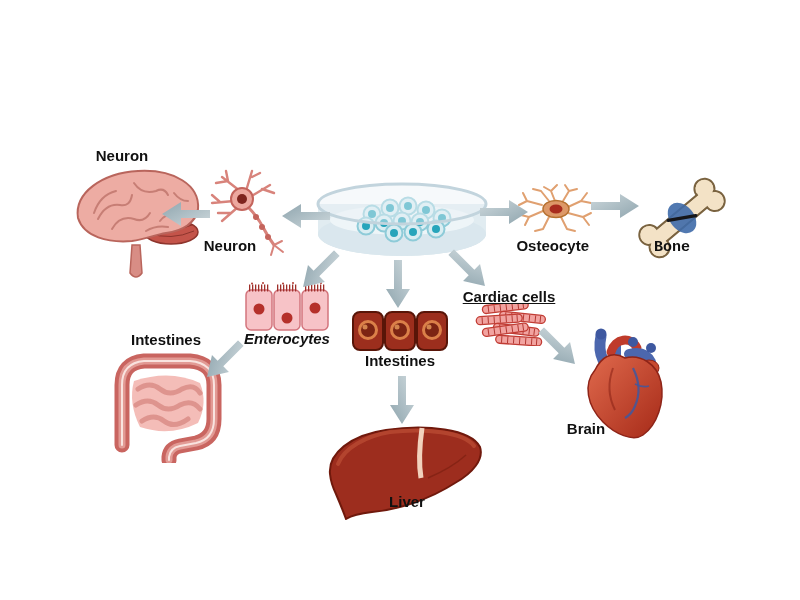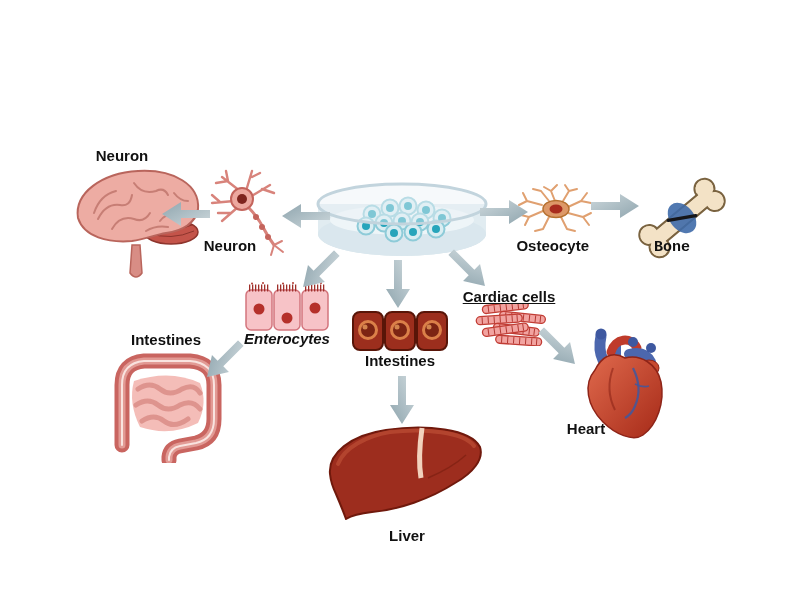--- a/index.html
+++ b/index.html
@@ -243,39 +243,39 @@
   </div>
 
   <div class="node" style="left:324px;top:420px;">
     <svg width="162" height="100" viewBox="0 0 162 100">
       <path d="M6,54 C4,34 26,15 62,10 C102,4 147,9 156,27 C160,39 149,53 131,63 C106,79 74,90 48,92 Q30,94 22,99 Q18,88 12,74 Q7,64 6,54 Z" fill="#9d2d1e" stroke="#70190c" stroke-width="2"></path>
       <path d="M14,44 C20,28 42,16 66,12 C100,8 140,12 150,26" stroke="#b94a32" stroke-width="4" fill="none" opacity="0.8" stroke-linecap="round"></path>
       <path d="M98,8 C96,22 94,40 97,58" stroke="#f2d2bd" stroke-width="5" fill="none"></path>
       <path d="M104,58 C118,52 132,44 142,35" stroke="#70190c" stroke-width="1.5" fill="none" opacity="0.5"></path>
     </svg>
   </div>
-  <div class="node-label" style="left:357px;top:493px;width:100px;margin-top:34px;">Liver</div>
+  <div class="node-label" style="left:357px;top:493px;width:100px;">Liver</div>
 
   <div class="node" style="left:577px;top:326px;">
     <svg width="92" height="116" viewBox="0 0 92 116">
       <path d="M24,10 q-3,14 2,24" stroke="#4c67ae" stroke-width="11" fill="none" stroke-linecap="round"></path>
       <circle cx="24" cy="8" r="5.5" fill="#3e58a0"></circle>
       <path d="M40,20 l0,10" stroke="#4c67ae" stroke-width="8" stroke-linecap="round"></path>
       <path d="M34,26 C38,12 54,10 60,22" stroke="#bf3b2b" stroke-width="9" fill="none" stroke-linecap="round"></path>
       <path d="M52,28 q16,-4 22,8" stroke="#4c67ae" stroke-width="10" fill="none" stroke-linecap="round"></path>
       <circle cx="56" cy="16" r="5" fill="#3e58a0"></circle>
         <circle cx="74" cy="22" r="5" fill="#3e58a0"></circle>
       <ellipse cx="72" cy="42" rx="10" ry="8" fill="#c84a30" stroke="#8e2418" stroke-width="1"></ellipse>
       <path d="M18,44 C6,58 10,80 26,96 C38,108 56,116 66,109 C80,99 88,76 84,56 C80,38 64,28 48,32 C34,24 24,32 18,44 Z" fill="url(#heartGrad)" stroke="#8e2418" stroke-width="1.5"></path>
       <path d="M56,42 q10,20 2,38 q-3,8 -10,12" stroke="#3e58a0" stroke-width="2.2" fill="none" opacity="0.85"></path>
       <path d="M58,58 q8,4 14,2" stroke="#3e58a0" stroke-width="1.8" fill="none" opacity="0.85"></path>
       <path d="M36,42 q-8,22 2,42" stroke="#8e2418" stroke-width="2" fill="none" opacity="0.6"></path>
     </svg>
   </div>
-  <div class="node-label" style="left:536px;top:420px;width:100px;">Heart</div>
+  <div class="node-label" style="left:536px;top:420px;width:100px;">Brain</div>
 
   <svg class="arrow rot180" style="left:162px;top:201px;" viewBox="0 0 48 26">
       <polygon points="0,9 29,9 29,1 48,13 29,25 29,17 0,17" fill="url(#arrowGrad)"></polygon>
     </svg>
   <svg class="arrow rot180" style="left:282px;top:203px;" viewBox="0 0 48 26">
       <polygon points="0,9 29,9 29,1 48,13 29,25 29,17 0,17" fill="url(#arrowGrad)"></polygon>
     </svg>
   <svg class="arrow" style="left:480px;top:199px;" viewBox="0 0 48 26">
       <polygon points="0,9 29,9 29,1 48,13 29,25 29,17 0,17" fill="url(#arrowGrad)"></polygon>
     </svg>

